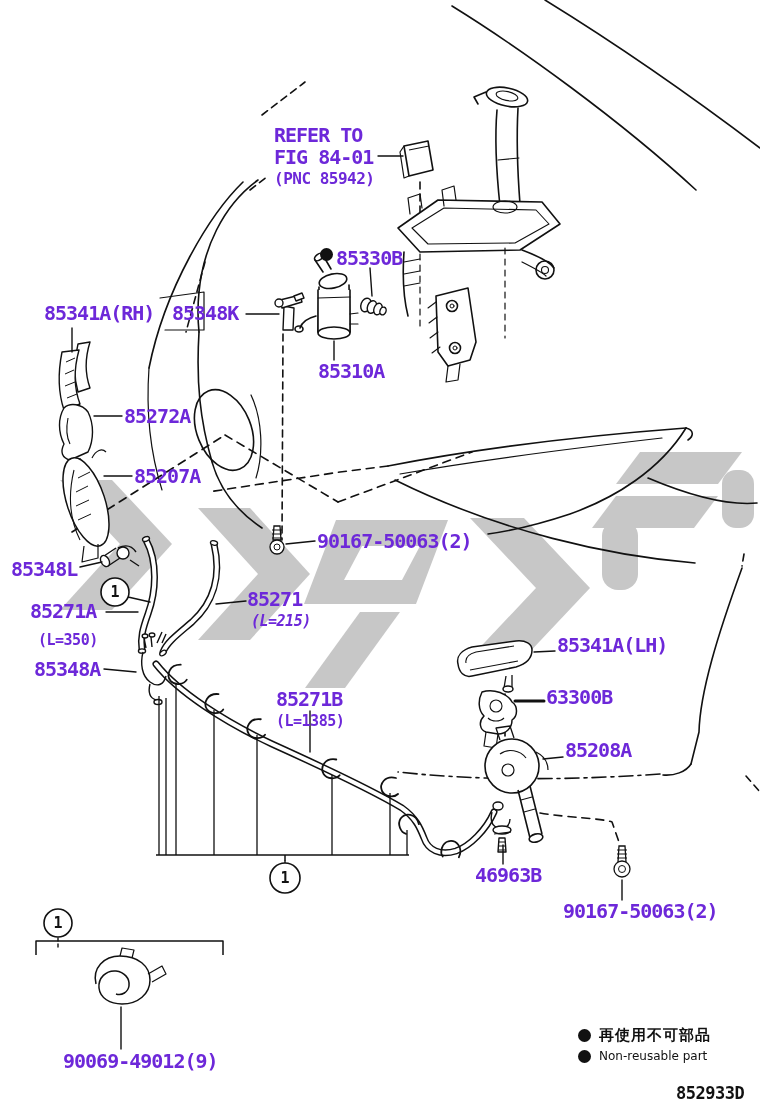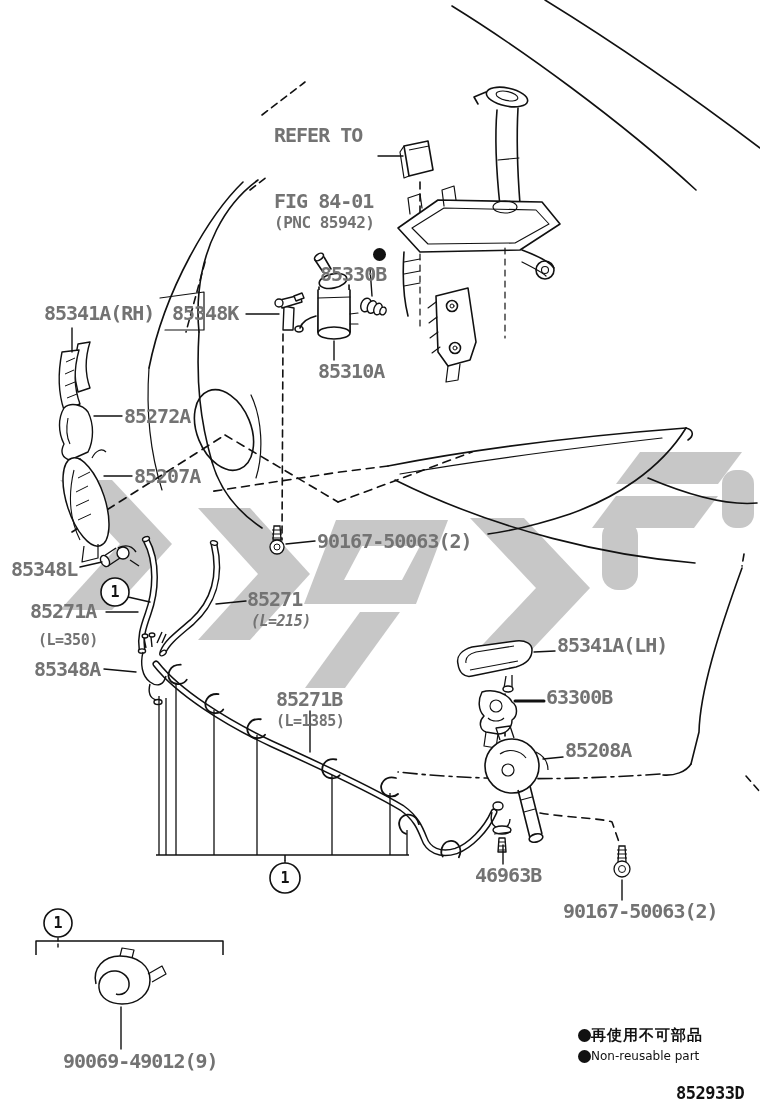--- a/index.html
+++ b/index.html
@@ -1,27 +1,27 @@
 <!DOCTYPE html>
 <html><head>
 <meta charset="utf-8">
 <style>
   html,body{margin:0;padding:0;background:#fff;}
   .stage{position:relative;width:760px;height:1112px;background:#ffffff;overflow:hidden;
          font-family:"DejaVu Sans Mono",monospace;color:#111;}
   .stage svg{position:absolute;left:0;top:0;}
   .lbl{position:absolute;font-weight:bold;font-size:20px;letter-spacing:-1px;
-       white-space:nowrap;line-height:1;color:#737373;}
+       white-space:nowrap;line-height:1;color:#6d28d9;}
   .sub{display:block;font-size:15px;letter-spacing:-0.5px;margin-top:5px;font-weight:bold;}
   .note{font-size:20px;line-height:22px;letter-spacing:-1px;font-weight:bold;}
   .note .small{font-size:16px;letter-spacing:-0.5px;}
-  .bullet-row{display:flex;align-items:flex-end;gap:3px;flex-direction:column;}
+  .bullet-row{display:flex;align-items:flex-start;gap:3px;}
   .dot{width:13px;height:13px;border-radius:50%;background:#111;flex:none;}
   .legend{position:absolute;left:578px;top:1026px;display:flex;flex-direction:column;gap:4px;}
-  .legend .row{display:flex;align-items:center;}
+  .legend .row{display:flex;align-items:center;gap:8px;}
   .legend .ja{font-family:"DejaVu Sans",sans-serif;font-size:15px;font-weight:bold;letter-spacing:1px;}
   .legend .en{font-family:"DejaVu Sans",sans-serif;font-size:12px;}
   .code{position:absolute;left:676px;top:1083px;font-size:17px;font-weight:bold;letter-spacing:-0.5px;}
 </style>
 </head>
 <body>
 
 <div class="stage">
 
 <svg width="760" height="1112" viewBox="0 0 760 1112">
@@ -305,21 +305,21 @@
     </g>
     <g>
       <circle cx="58" cy="923" r="14" fill="#fff" stroke="#111" stroke-width="1.6"></circle>
       <text x="58" y="928">1</text>
     </g>
   </g>
 </svg>
 
   <div class="lbl note" style="left:274px;top:124px;">
     <span style="display:block;">REFER TO</span>
-    <span style="display:block;margin-top:44px;">FIG 84-01</span>
+    <span style="display:block;">FIG 84-01</span>
     <span class="small" style="display:block;">(PNC 85942)</span>
   </div>
 
   <div class="lbl bullet-row" style="left:320px;top:248px;">
     <span class="dot"></span>
     <span>85330B</span>
   </div>
 
   <div class="lbl" style="left:44px;top:303px;">85341A(RH)</div>
   <div class="lbl" style="left:172px;top:303px;">85348K</div>

